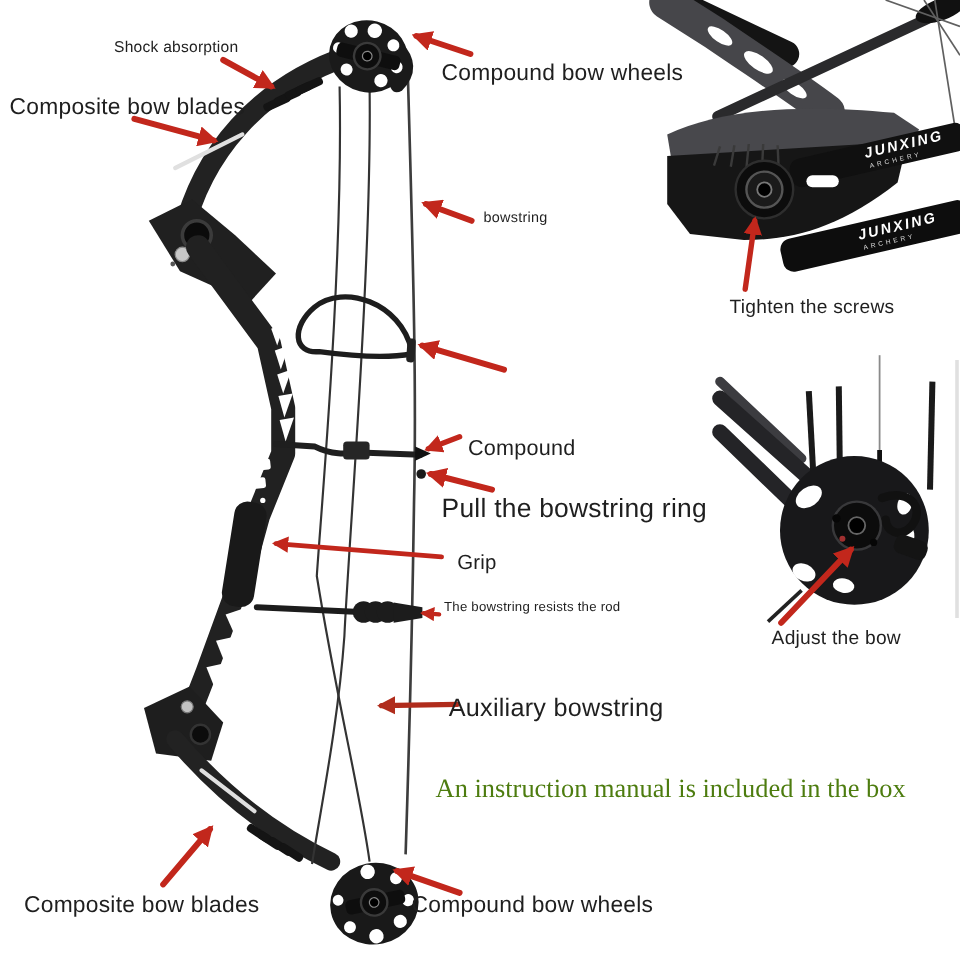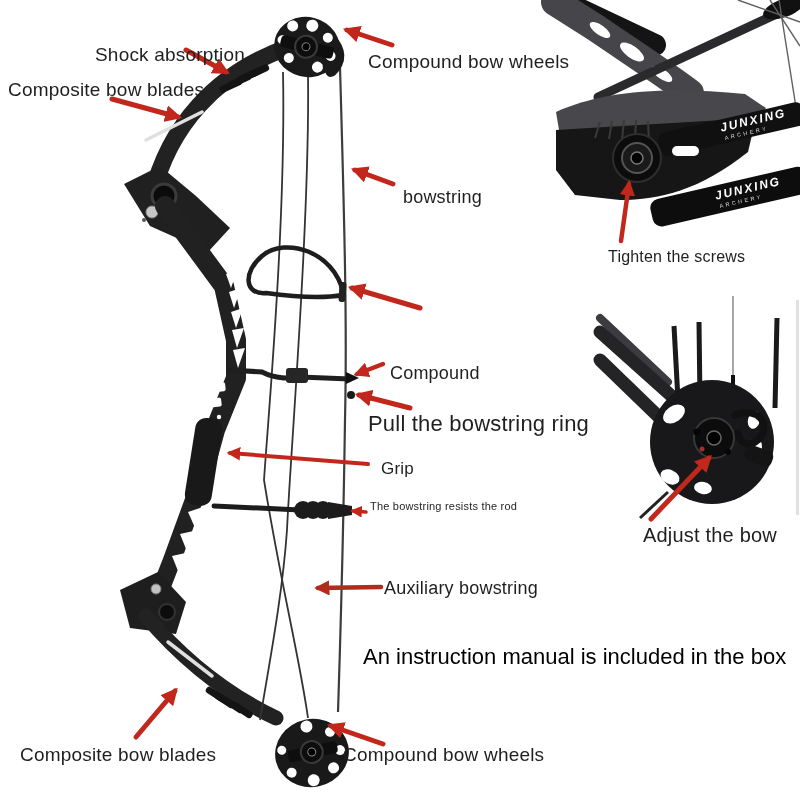--- a/index.html
+++ b/index.html
@@ -7,22 +7,22 @@
     position:relative;width:800px;height:800px;background:#ffffff;
     overflow:hidden;font-family:"Liberation Sans",sans-serif;
   }
   #artwork{position:absolute;left:0;top:0;width:800px;height:800px;}
   .lbl{
     position:absolute;white-space:nowrap;color:#1f1f1f;
     font-family:"Liberation Sans",sans-serif;line-height:1.1;
     letter-spacing:0.2px;
   }
   .promo{
-    position:absolute;white-space:nowrap;color:#000000;
-    font-family:Liberation Sans, sans-serif;line-height:1.1;
+    position:absolute;white-space:nowrap;color:#4d7c0f;
+    font-family:Liberation Serif, serif;line-height:1.1;
   }
 </style>
 </head>
 <body>
 
 <div id="canvas">
 
   <svg id="artwork" viewBox="0 0 800 800" xmlns="http://www.w3.org/2000/svg">
     <defs>
       <marker id="ah" viewBox="0 0 10 10" refX="7.5" refY="5" markerWidth="3.4" markerHeight="3.4" orient="auto-start-reverse">
@@ -235,28 +235,28 @@
       <path d="M410,408 L359,395" marker-end="url(#ah)"></path>
       <path d="M368,464 L230,453" stroke-width="4" marker-end="url(#ah)"></path>
       <path d="M366,512 L353,511" stroke-width="3.5" marker-end="url(#ah)"></path>
       <path d="M651,519 L709,458" marker-end="url(#ah)"></path>
       <path d="M381,587 L318,588" stroke="#b02c1c" stroke-width="4.5" marker-end="url(#ah2)"></path>
       <path d="M136,737 L175,691" marker-end="url(#ah)"></path>
       <path d="M383,744 L331,726" marker-end="url(#ah)"></path>
     </g>
   </svg>
 
-  <div class="lbl" style="left:95px;top:45px;font-size:19px">Shock absorption</div>
+  <div class="lbl" style="left:95px;top:32px;font-size:13px">Shock absorption</div>
   <div class="lbl" style="left:8px;top:80px;font-size:19px">Composite bow blades</div>
   <div class="lbl" style="left:368px;top:52px;font-size:19px">Compound bow wheels</div>
-  <div class="lbl" style="left:403px;top:188px;font-size:18px">bowstring</div>
+  <div class="lbl" style="left:403px;top:175px;font-size:12px">bowstring</div>
   <div class="lbl" style="left:608px;top:248px;font-size:16px">Tighten the screws</div>
   <div class="lbl" style="left:390px;top:364px;font-size:18px">Compound</div>
   <div class="lbl" style="left:368px;top:412px;font-size:22px">Pull the bowstring ring</div>
   <div class="lbl" style="left:381px;top:460px;font-size:17px">Grip</div>
   <div class="lbl" style="left:370px;top:500px;font-size:11px">The bowstring resists the rod</div>
-  <div class="lbl" style="left:643px;top:524px;font-size:20px">Adjust the bow</div>
-  <div class="lbl" style="left:384px;top:579px;font-size:18px">Auxiliary bowstring</div>
+  <div class="lbl" style="left:643px;top:524px;font-size:16px">Adjust the bow</div>
+  <div class="lbl" style="left:374px;top:579px;font-size:21px">Auxiliary bowstring</div>
   <div class="promo" style="left:363px;top:645px;font-size:22px">An instruction manual is included in the box</div>
   <div class="lbl" style="left:20px;top:745px;font-size:19px">Composite bow blades</div>
   <div class="lbl" style="left:343px;top:745px;font-size:19px">Compound bow wheels</div>
 
 </div>
 
 </body></html>

